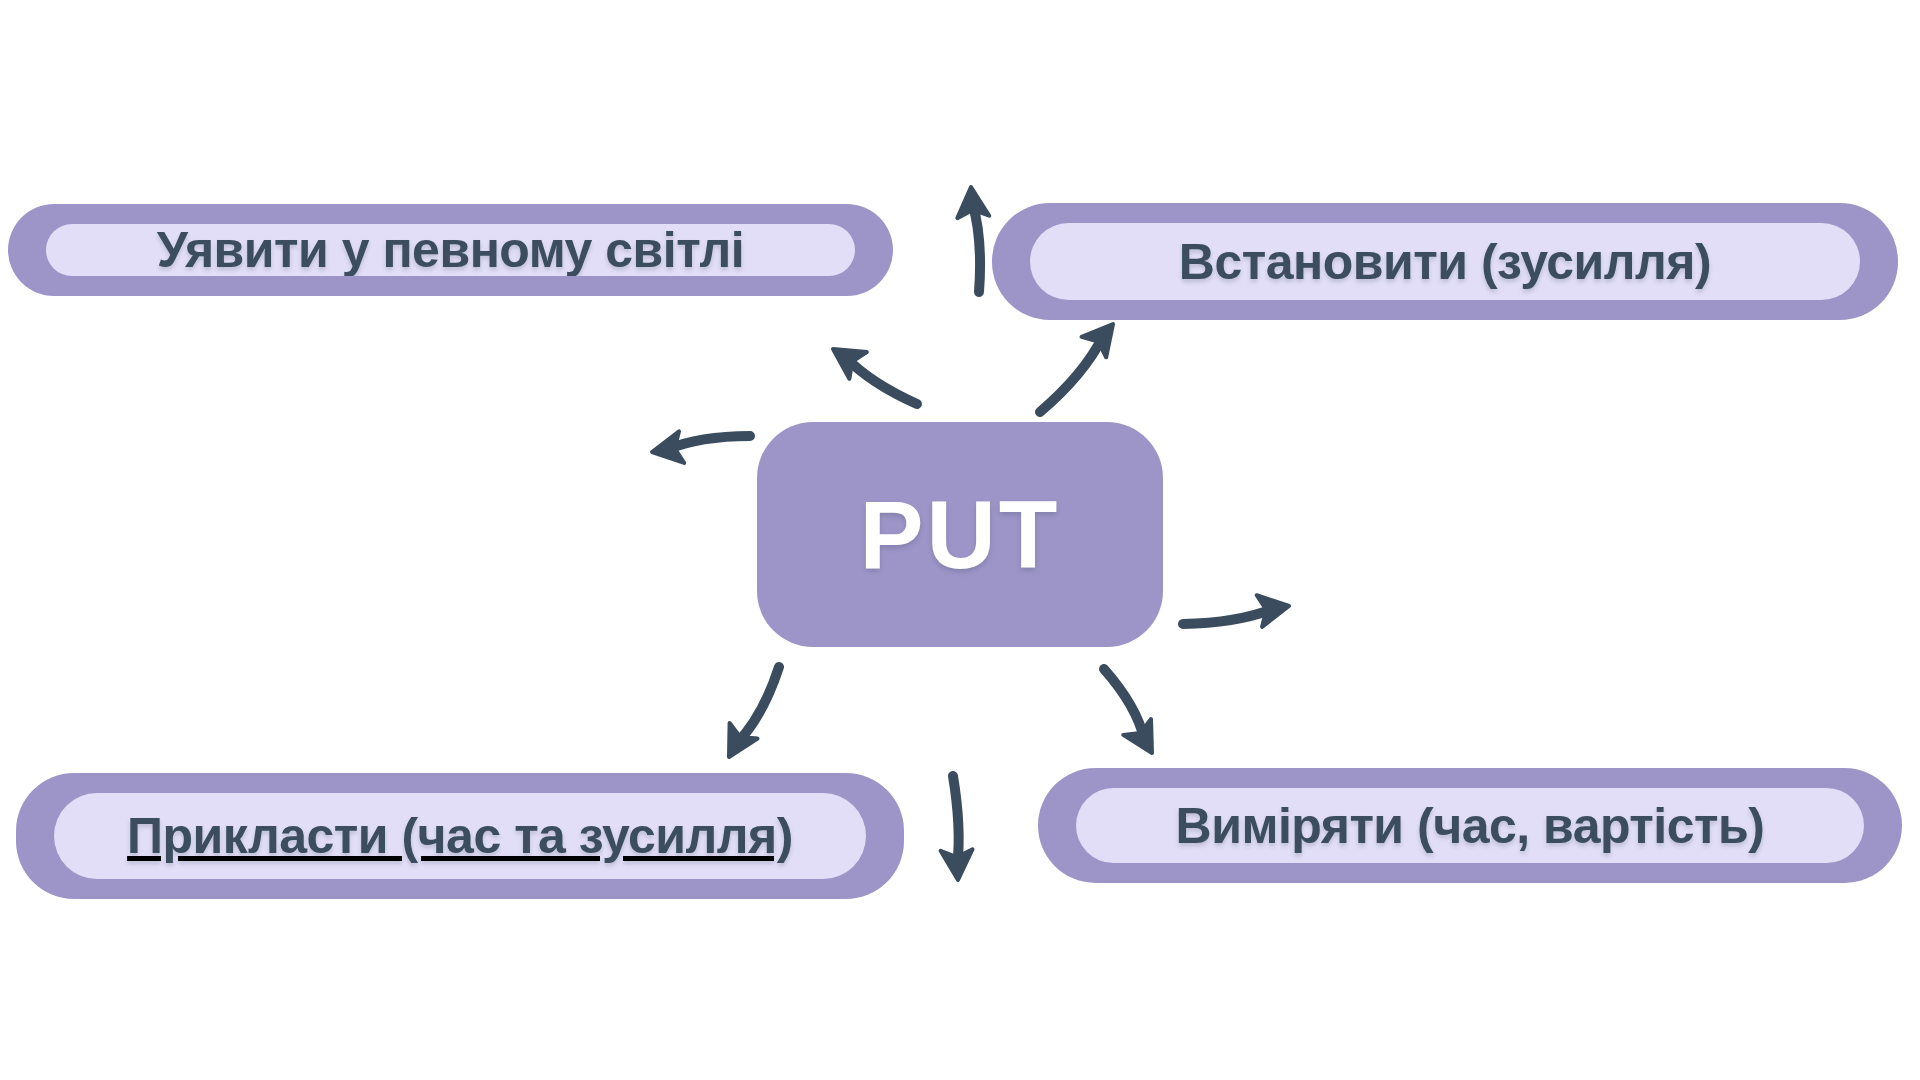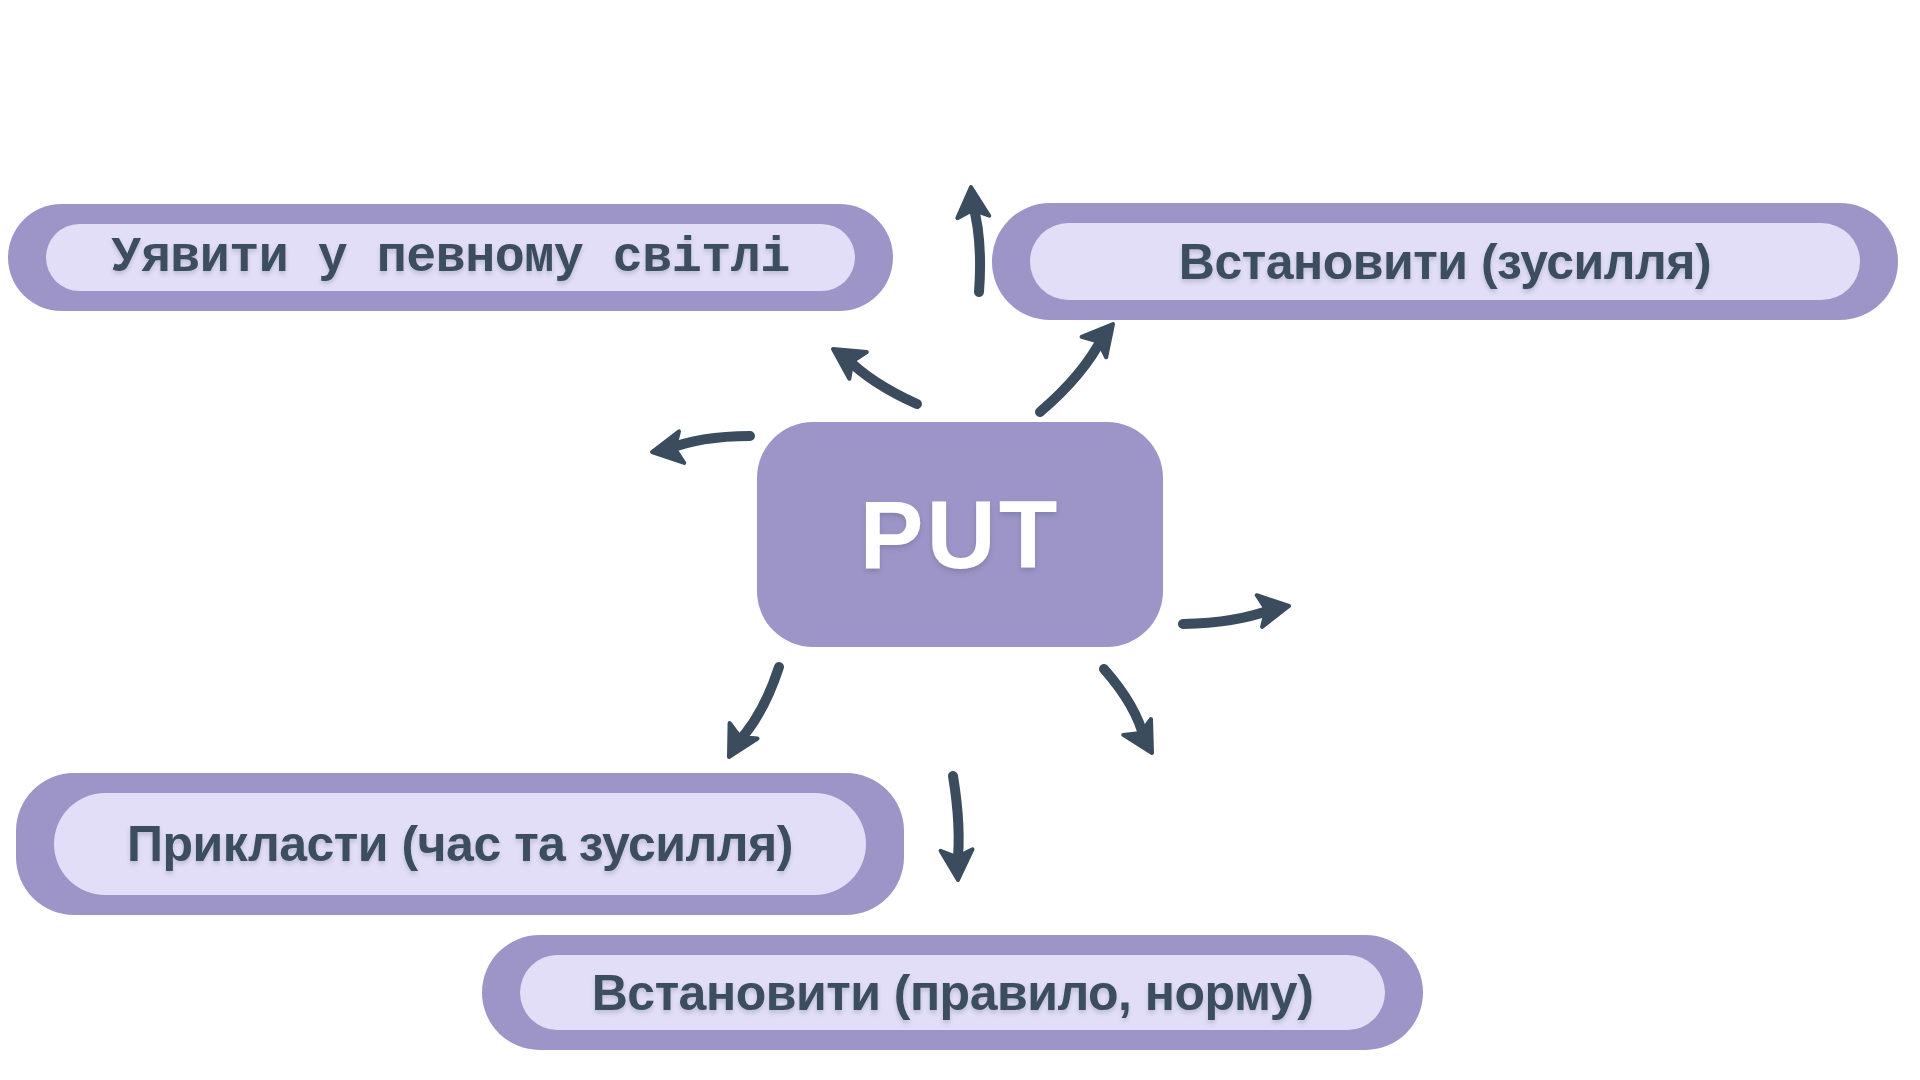--- a/index.html
+++ b/index.html
@@ -54,25 +54,25 @@
   }
   .center-label {
     font-size: 96px;
     font-weight: 700;
     color: var(--center-text, #ffffff);
     letter-spacing: 3px;
     text-shadow: 0 3px 5px rgba(58, 76, 94, 0.25);
   }
   
   .n-top         { left: 535px;  top: 15px;  width: 842px; height: 117px; }
-  .n-upper-left  { left: 8px;    top: 204px; width: 885px; height: 107px; font-family: Liberation Mono, monospace; }
+  .n-upper-left  { left: 8px;    top: 204px; width: 885px; height: 92px; }
   .n-upper-right { left: 992px;  top: 203px; width: 906px; height: 117px; }
   .n-left        { left: 8px;    top: 487px; width: 697px; height: 113px; }
   .n-right       { left: 1210px; top: 462px; width: 692px; height: 113px; }
-  .n-lower-left  { left: 16px;   top: 773px; width: 888px; height: 142px; }
+  .n-lower-left  { left: 16px;   top: 773px; width: 888px; height: 126px; text-decoration: underline; }
   .n-lower-right { left: 1038px; top: 768px; width: 864px; height: 115px; }
   .n-bottom      { left: 482px;  top: 935px; width: 941px; height: 115px; }
 </style>
 </head>
 <body>
 
 <div class="canvas">
 
   <svg id="arrow-layer" viewBox="0 0 1920 1080">
       <g>
@@ -127,20 +127,20 @@
   </div>
 
 
 
   <div class="pill n-lower-left">
     <div class="pill-inner">
       <span class="pill-label">Прикласти (час та зусилля)</span>
     </div>
   </div>
 
-
-  <div class="pill n-bottom">
+  <div class="pill n-lower-right">
     <div class="pill-inner">
-      <span class="pill-label">Встановити (правило, норму)</span>
+      <span class="pill-label">Виміряти (час, вартість)</span>
     </div>
   </div>
+
 
 </div>
 
 </body></html>

